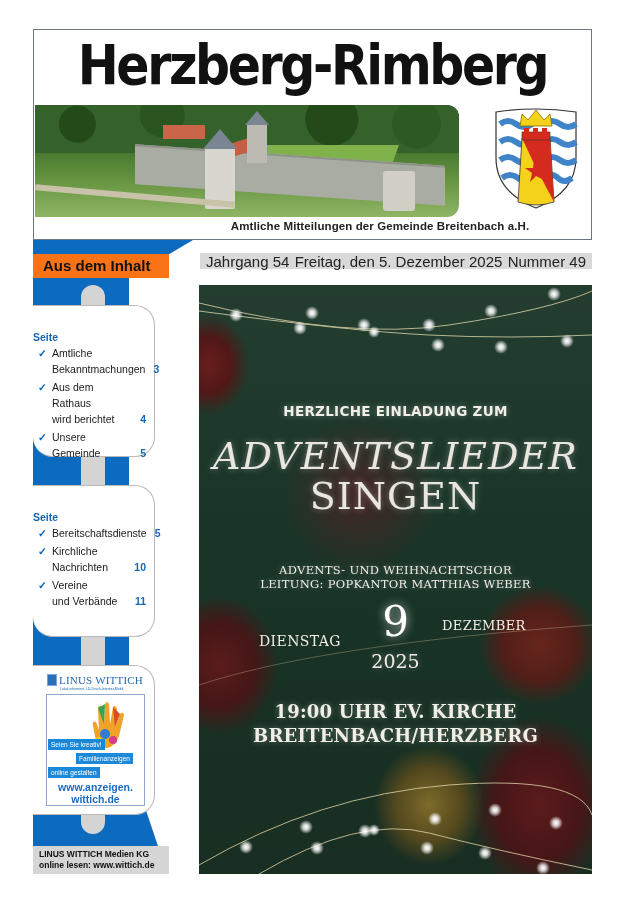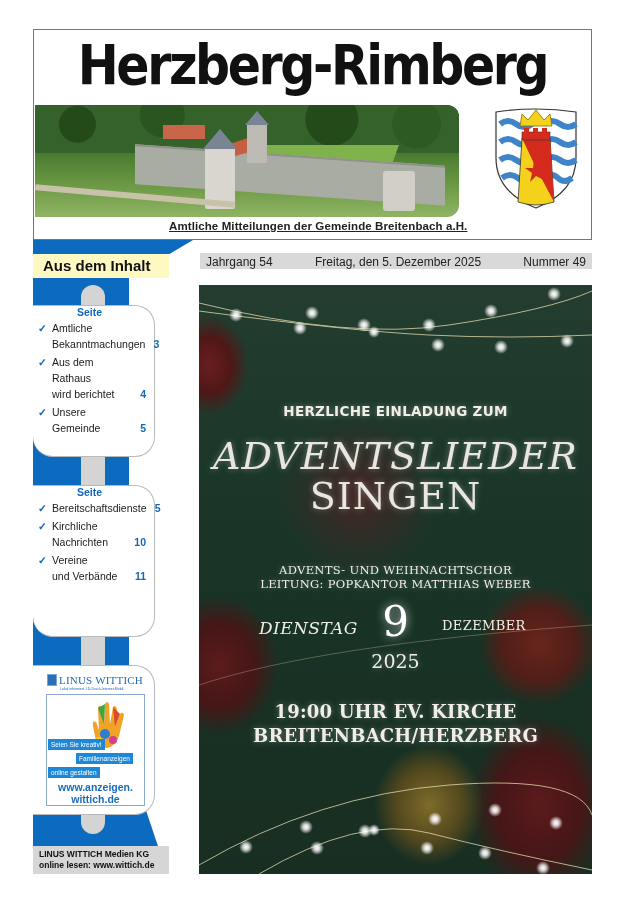--- a/index.html
+++ b/index.html
@@ -35,48 +35,48 @@
   .photo .roof2 { position:absolute; left:192px; top:34px; width:36px; height:14px; background:#c65e42; transform: skewY(-18deg); }
   .photo .tower { position:absolute; left:170px; top:42px; width:30px; height:62px; background:#d9d6cf; border-radius:2px; }
   .photo .tower:before { content:""; position:absolute; left:-2px; top:-18px; border-left:17px solid transparent; border-right:17px solid transparent; border-bottom:20px solid #7a8594; }
   .photo .tower2 { position:absolute; left:212px; top:18px; width:20px; height:40px; background:#bdbab3; }
   .photo .tower2:before { content:""; position:absolute; left:-2px; top:-12px; border-left:12px solid transparent; border-right:12px solid transparent; border-bottom:14px solid #7a8594; }
   .photo .tower3 { position:absolute; left:348px; top:66px; width:32px; height:40px; background:#d2cfc7; border-radius:3px; }
   .photo .path { position:absolute; left:0; top:88px; width:200px; height:6px; background:#c8c2a8; transform: rotate(5deg); }
 
   .coat { position:absolute; left:458px; top:76px; width:88px; height:104px; }
   .subtitle {
-    position: absolute; left: 0; width: 100%; top: 190px; text-align: left;
-    font-size: 11.5px; font-weight: 700; color: #222; padding-left: 135px; letter-spacing: 0.1px; text-decoration: underline;
+    position: absolute; left: 0; width: 100%; top: 190px; text-align: center;
+    font-size: 11.5px; font-weight: 700; color: #222; padding-left: 135px; letter-spacing: 0.1px;
   }
 
   
   .sidebar-bg {
     position: absolute; left: 33px; top: 240px; width: 160px; height: 634px;
     background: #0d6bbf;
     clip-path: polygon(0 0, 100% 0, 60% 6%, 60% 82%, 84% 100%, 0 100%);
   }
   .sidebar-title {
     position: absolute; left: 33px; top: 254px; width: 136px; height: 24px;
-    background: #fef9c3; font-weight: 700; font-size: 15px; line-height: 24px; padding-left: 10px; color:#111;
+    background: #f97316; font-weight: 700; font-size: 15px; line-height: 24px; padding-left: 10px; color:#111;
   }
   .pole { position:absolute; left:81px; width:24px; background:#d4d4d4; }
   .pole.p1 { top:285px; height:30px; border-radius:12px 12px 0 0; }
   .pole.p2 { top:455px; height:34px; }
   .pole.p3 { top:635px; height:34px; }
   .pole.p4 { top:812px; height:22px; border-radius:0 0 12px 12px; }
 
   .card {
     position: absolute; left: 33px; width: 122px; background:#fff;
     border: 1px solid #b9b9b9; border-radius: 0 22px 22px 22px;
     border-left: none;
   }
   .card.c1 { top: 305px; height: 152px; border-radius: 0 20px 20px 20px; }
   .card.c2 { top: 485px; height: 152px; border-radius: 0 20px 20px 20px; }
-  .card-head { text-align:center; color:#1268b8; font-weight:700; font-size:10.5px; padding: 0 8px 2px 0; }
+  .card-head { text-align:left; color:#1268b8; font-weight:700; font-size:10.5px; padding: 25px 8px 2px 0; }
   .toc-item { display:flex; font-size:10.5px; color:#1a1a1a; line-height:16px; padding: 0 8px 2px 5px; }
   .toc-check { width:14px; color:#1268b8; font-weight:700; flex:none; }
   .toc-label { flex:1; }
   .toc-page { width:14px; text-align:right; color:#1268b8; font-weight:700; align-self:flex-end; flex:none; }
 
   .adcard { position:absolute; left:33px; top:665px; width:122px; height:150px; background:#fff; border:1px solid #b9b9b9; border-left:none; border-radius: 0 20px 20px 0; }
   .ad-logo { position:absolute; left:14px; top:8px; display:flex; align-items:center; }
   .ad-logo-box { width:10px; height:12px; background:#2a6fb8; margin-right:2px; border:1px solid #7aa6d6; }
   .ad-logo-text { font-family:"Liberation Serif", serif; font-size:11px; color:#2568b0; letter-spacing:0.2px; }
   .ad-tagline { position:absolute; left:27px; top:21px; font-size:3.5px; color:#2568b0; }
@@ -86,22 +86,22 @@
   .ad-pill.a1 { left:15px; top:73px; }
   .ad-pill.a2 { left:43px; top:87px; }
   .ad-pill.a3 { left:15px; top:101px; }
   .ad-url { position:absolute; left:13px; top:115px; width:99px; text-align:center; color:#1a6bbf; font-weight:700; font-size:10.5px; line-height:12px; }
 
   .footer-box { position:absolute; left:33px; top:846px; width:136px; height:28px; background:#d6d6d6; font-size:8.5px; font-weight:700; line-height:11px; padding: 3px 0 12px 6px; color:#111; }
 
   
   .infobar {
     position: absolute; left: 200px; top: 253px; width: 392px; height: 16px;
-    background: #d9d9d9; display:flex; justify-content:space-between; align-items:flex-end;
-    font-size: 12px; color:#222; padding: 0 6px;
+    background: #d9d9d9; display:flex; justify-content:space-between; align-items:flex-start;
+    font-size: 15px; color:#222; padding: 0 6px;
   }
 
   
   .flyer {
     position:absolute; left:199px; top:285px; width:393px; height:589px; overflow:hidden;
     background:
       radial-gradient(ellipse 60px 70px at 20px 380px, #7a1b1e 0%, #5a1518 60%, transparent 100%),
       radial-gradient(ellipse 40px 50px at 10px 80px, #8c1f22 0%, #6a1618 55%, transparent 100%),
       radial-gradient(ellipse 60px 60px at 340px 360px, #8b2a20 0%, #6b1f1a 60%, transparent 100%),
       radial-gradient(ellipse 55px 60px at 230px 520px, #a98a34 0%, #6f5a22 60%, transparent 100%),
@@ -109,21 +109,21 @@
       radial-gradient(ellipse 80px 80px at 160px 210px, #5a2a2a 0%, transparent 100%),
       linear-gradient(180deg, #2c4a3a 0%, #1f3f30 40%, #1c3a2a 70%, #1e3528 100%);
   }
   .flyer .dim { position:absolute; inset:0; background: rgba(15,30,22,0.28); }
   .lights { position:absolute; left:0; top:0; width:393px; height:589px; }
   .flyer-text { position:absolute; left:0; width:100%; text-align:center; color:#f1eee6; text-shadow: 0 0 6px rgba(255,255,255,0.35); }
   .ft-invite { top:118px; font-family:"DejaVu Sans", sans-serif; font-weight:700; font-size:13.5px; letter-spacing:0.3px; }
   .ft-big1 { top:150px; font-family:"DejaVu Serif", serif; font-size:38px; font-weight:400; letter-spacing:1px; line-height:42px; color:#e9e6df;font-style:italic; }
   .ft-big2 { top:190px; font-family:"DejaVu Serif", serif; font-size:38px; font-weight:400; letter-spacing:1px; line-height:42px; color:#e9e6df; }
   .ft-choir { top:278px; font-family:"DejaVu Serif", serif; font-size:11.5px; line-height:14px; letter-spacing:0.3px; }
-  .ft-day { position:absolute; top:333px; left:60px; font-family:"DejaVu Serif", serif; font-size:17px; color:#f1eee6; letter-spacing:0.4px;font-style:italic; }
+  .ft-day { position:absolute; top:348px; left:60px; font-family:"DejaVu Serif", serif; font-size:14px; color:#f1eee6; letter-spacing:0.4px; }
   .ft-month { position:absolute; top:333px; left:243px; font-family:"DejaVu Serif", serif; font-size:13px; color:#f1eee6; letter-spacing:0.4px; }
   .ft-date { position:absolute; top:312px; left:0; width:393px; text-align:center; font-family:"DejaVu Serif", serif; font-size:42px; color:#ffffff; text-shadow:0 0 10px rgba(255,255,255,0.7); }
   .ft-year { top:365px; font-family:"DejaVu Serif", serif; font-size:19px; }
   .ft-time { top:415px; font-family:"DejaVu Serif", serif; font-size:18px; font-weight:700; line-height:24px; letter-spacing:0.2px; }
 </style>
 </head>
 <body>
 
 <div class="masthead">
   <div class="title">Herzberg-Rimberg Bote</div>

